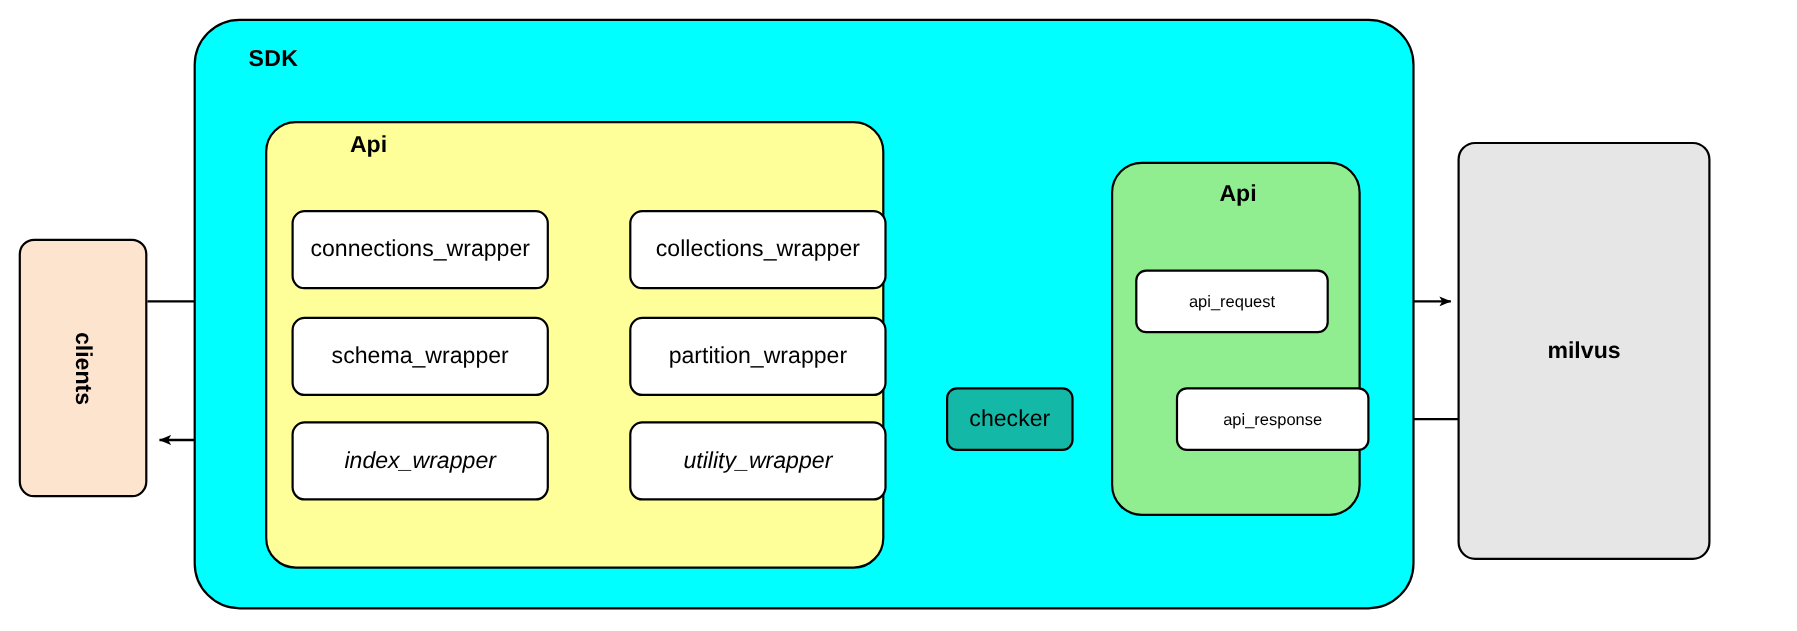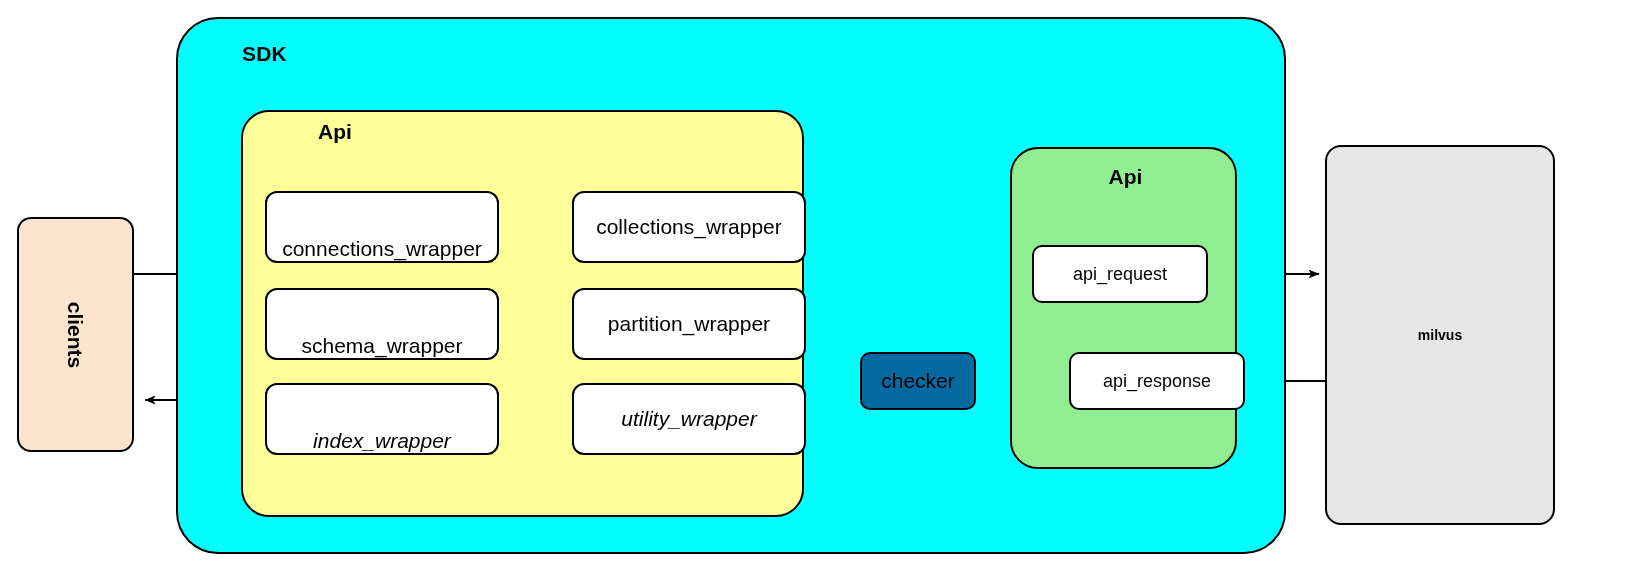--- a/index.html
+++ b/index.html
@@ -40,21 +40,20 @@
     border-radius: 42px;
     display: block;
   }
   #sdk-label {
     position: absolute;
     left: 48px;
     top: 23px;
     font-size: 21px;
     font-weight: bold;
     letter-spacing: 0.2px;
-    margin-left: 16px;
   }
 
   
   #api-wrapper-container {
     left: 241px;
     top: 110px;
     width: 563px;
     height: 407px;
     background: #FFFF99;
     border-radius: 28px;
@@ -72,21 +71,21 @@
   }
 
   
   .wrapper-box {
     background: #FFFFFF;
     border-radius: 12px;
     width: 234px;
     height: 72px;
     font-size: 21px;
   }
-  .col-left  { left: 265px; align-items: flex-end; }
+  .col-left  { left: 265px; }
   .col-right { left: 572px; }
   .row-1 { top: 191px; }
   .row-2 { top: 288px; }
   .row-3 { top: 383px; font-style: italic; }
 
   
   #api-gateway-container {
     left: 1010px;
     top: 147px;
     width: 227px;
@@ -103,33 +102,33 @@
     font-size: 21px;
     font-weight: bold;
     line-height: 28px;
     text-align: center;
   }
   .gateway-box {
     background: #FFFFFF;
     border-radius: 10px;
     width: 176px;
     height: 58px;
-    font-size: 18px;
+    font-size: 15px;
     left: 1032px;
   }
   #api-request-box  { top: 245px; }
   #api-response-box { top: 352px; margin-left: 37px; }
 
   
   #checker-box {
     left: 860px;
     top: 352px;
     width: 116px;
     height: 58px;
-    background: #0369a1;
+    background: #14b8a6;
     border-radius: 10px;
     font-size: 21px;
   }
 
   
   #clients-box {
     left: 17px;
     top: 217px;
     width: 117px;
     height: 235px;
@@ -139,26 +138,26 @@
   #clients-label {
     font-size: 21px;
     font-weight: bold;
     transform: rotate(90deg);
     white-space: nowrap;
   }
 
   
   #milvus-box {
     left: 1325px;
-    top: 145px;
+    top: 129px;
     width: 230px;
     height: 380px;
     background: #E6E6E6;
     border-radius: 16px;
-    font-size: 14px;
+    font-size: 21px;
     font-weight: bold;
   }
 </style>
 </head>
 <body>
 
 <svg id="canvas" viewBox="0 0 1634 574" xmlns="http://www.w3.org/2000/svg">
   <defs>
     <marker id="arrowhead" markerWidth="11" markerHeight="9" refX="10.5" refY="4.5" orient="auto" markerUnits="userSpaceOnUse">
       <path d="M0,0 L11,4.5 L0,9 L2.6,4.5 Z" fill="#000000"></path>

